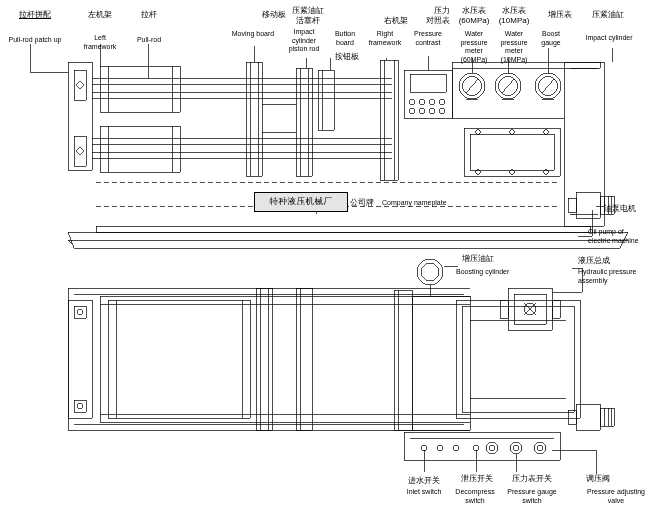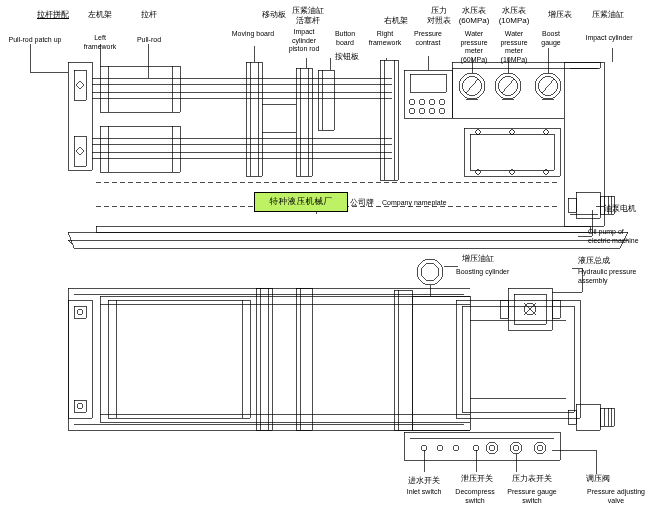--- a/index.html
+++ b/index.html
@@ -5,21 +5,21 @@
   html,body{margin:0;padding:0;background:#ffffff;}
   body{width:671px;height:509px;position:relative;font-family:"Liberation Sans",sans-serif;color:#000;}
   #stage{position:relative;width:671px;height:509px;overflow:hidden;}
   svg#art{position:absolute;left:0;top:0;width:671px;height:509px;}
   .lbl{position:absolute;font-size:7.5px;line-height:9px;color:#000;white-space:pre;}
   .cn{font-size:8px;line-height:9.5px;}
   .en{font-size:7px;line-height:8.5px;}
   .ctr{text-align:center;}
   .lft{text-align:left;}
   .nameplate-cn{font-size:8.5px;letter-spacing:0.5px;}
-  .np-box{position:absolute;border:1px solid #000;background:#bef264;display:flex;align-items:center;justify-content:center;}
+  .np-box{position:absolute;border:1px solid #000;background:#e5e5e5;display:flex;align-items:center;justify-content:center;}
 </style>
 </head>
 <body>
 
 <div id="stage">
 
 <svg id="art" viewBox="0 0 671 509">
   <g fill="none" stroke="#000" stroke-width="0.7" shape-rendering="crispEdges">
 
     <path d="M68 232 H628"></path>
@@ -216,21 +216,21 @@
     <path d="M552 450 H596 V474"></path>
   </g>
 </svg>
 
 <div class="np-box" style="left:254px;top:192px;width:92px;height:18px;">
   <span class="nameplate-cn">特种液压机械厂</span>
 </div>
 <div class="lbl cn lft" style="left:350px;top:198px;">公司牌</div>
 <div class="lbl en lft" style="left:382px;top:199px;">Company nameplate</div>
 
-<div class="lbl cn ctr" style="left:20px;top:10px;width:66px;text-decoration:underline;">拉杆拼配</div>
+<div class="lbl cn ctr" style="left:2px;top:10px;width:66px;text-decoration:underline;">拉杆拼配</div>
 <div class="lbl en ctr" style="left:0px;top:36px;width:70px;">Pull-rod patch up</div>
 
 <div class="lbl cn ctr" style="left:76px;top:10px;width:48px;">左机架</div>
 <div class="lbl en ctr" style="left:76px;top:34px;width:48px;white-space:pre-line;">Left
 framework</div>
 
 <div class="lbl cn ctr" style="left:130px;top:10px;width:38px;">拉杆</div>
 <div class="lbl en ctr" style="left:126px;top:36px;width:46px;">Pull-rod</div>
 
 <div class="lbl cn ctr" style="left:236px;top:10px;width:50px;text-align:right;">移动板</div>
@@ -243,21 +243,21 @@
 piston rod</div>
 
 <div class="lbl cn ctr" style="left:328px;top:16px;width:38px;margin-top:36px;">按钮板</div>
 <div class="lbl en ctr" style="left:328px;top:30px;width:34px;white-space:pre-line;">Button
 board</div>
 
 <div class="lbl cn ctr" style="left:366px;top:16px;width:42px;text-align:right;">右机架</div>
 <div class="lbl en ctr" style="left:364px;top:30px;width:42px;white-space:pre-line;">Right
 framework</div>
 
-<div class="lbl cn ctr" style="left:417px;top:6px;width:44px;white-space:pre-line;">压力
+<div class="lbl cn ctr" style="left:406px;top:6px;width:44px;white-space:pre-line;text-align:right;">压力
 对照表</div>
 <div class="lbl en ctr" style="left:406px;top:30px;width:44px;white-space:pre-line;">Pressure
 contrast</div>
 
 <div class="lbl cn ctr" style="left:450px;top:6px;width:48px;white-space:pre-line;">水压表
 (60MPa)</div>
 <div class="lbl en ctr" style="left:450px;top:30px;width:48px;white-space:pre-line;">Water
 pressure
 meter
 (60MPa)</div>

